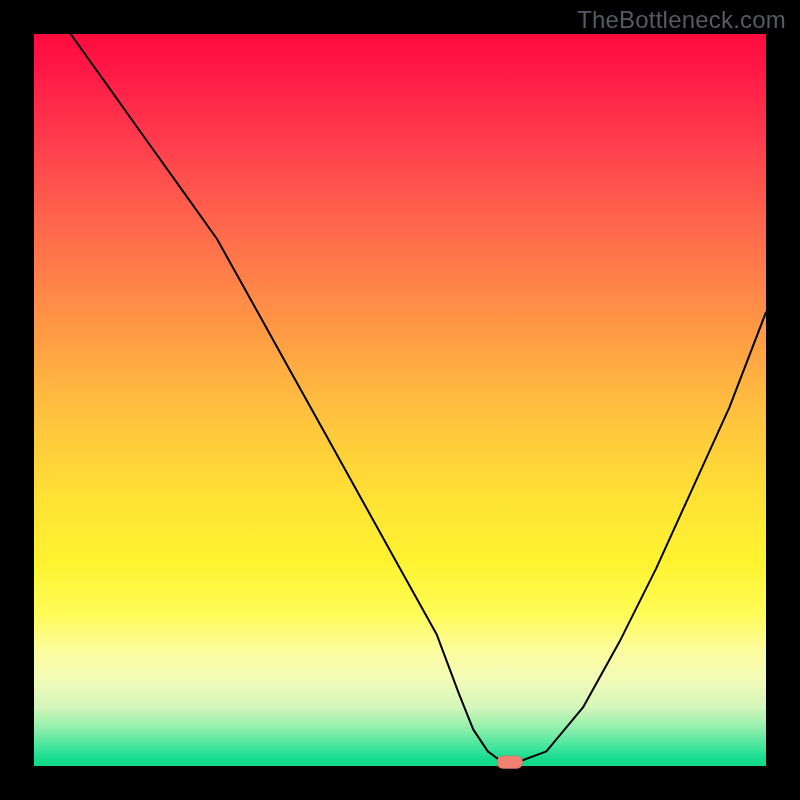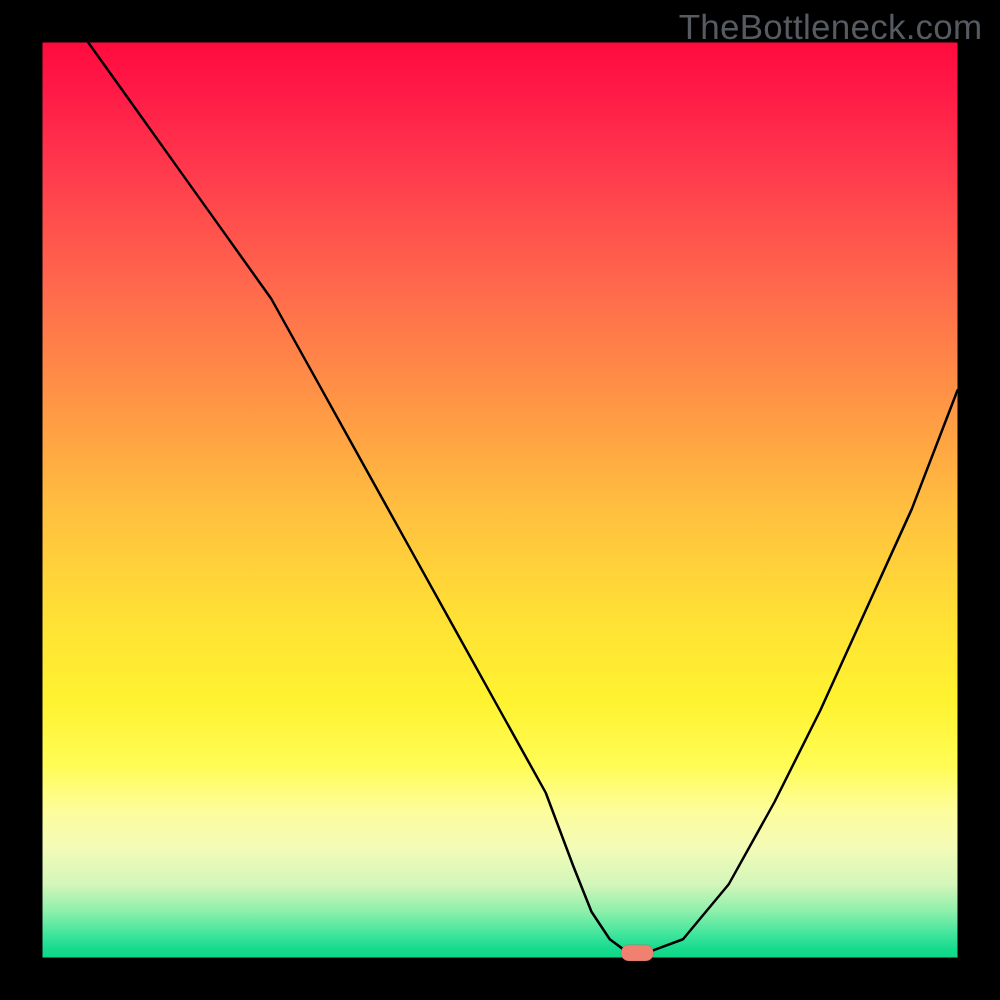--- a/index.html
+++ b/index.html
@@ -15,21 +15,21 @@
     position: relative;
     width: 800px;
     height: 800px;
     background: #000;
   }
   .watermark {
     position: absolute;
     top: 6px;
     right: 14px;
     color: #555b60;
-    font-size: 28px;
+    font-size: 24px;
     font-weight: 500;
     letter-spacing: 0.2px;
     user-select: none;
   }
   .plot-area {
     position: absolute;
     left: 34px;
     top: 34px;
     width: 732px;
     height: 732px;

